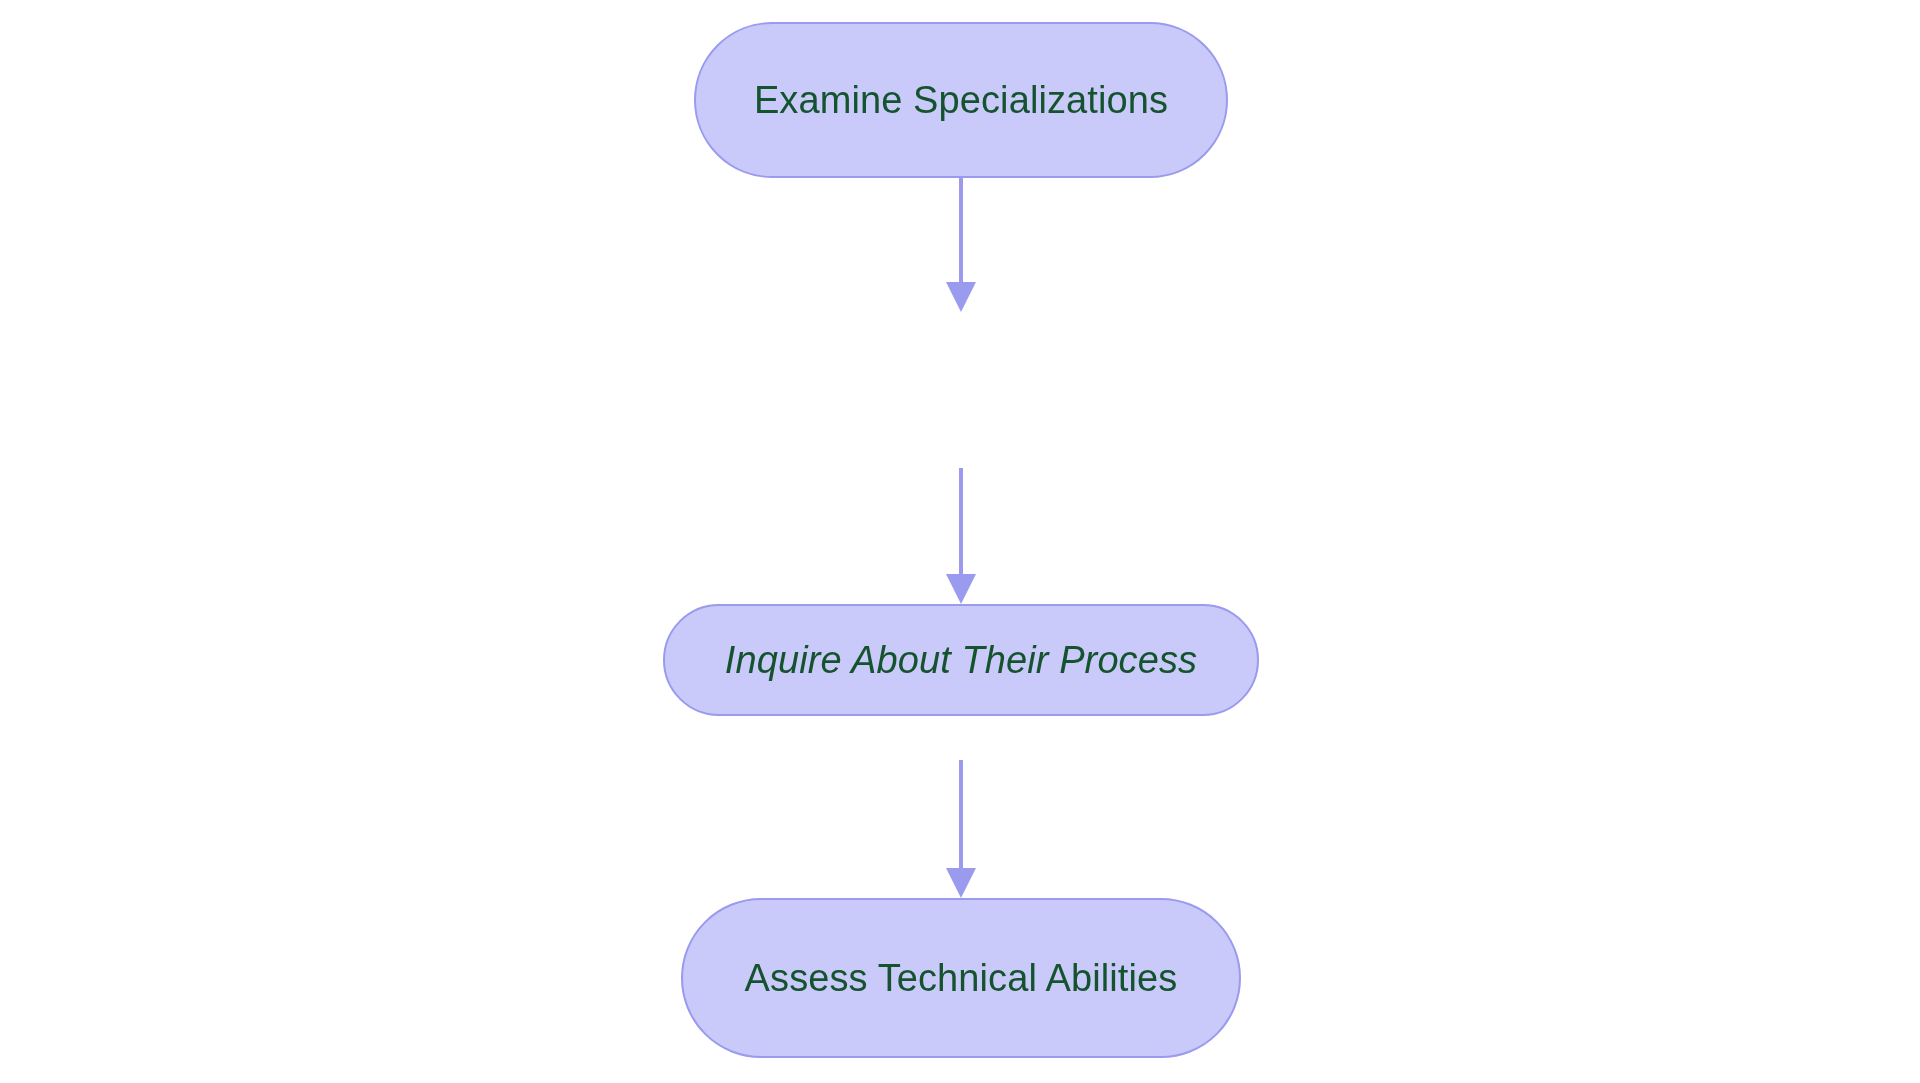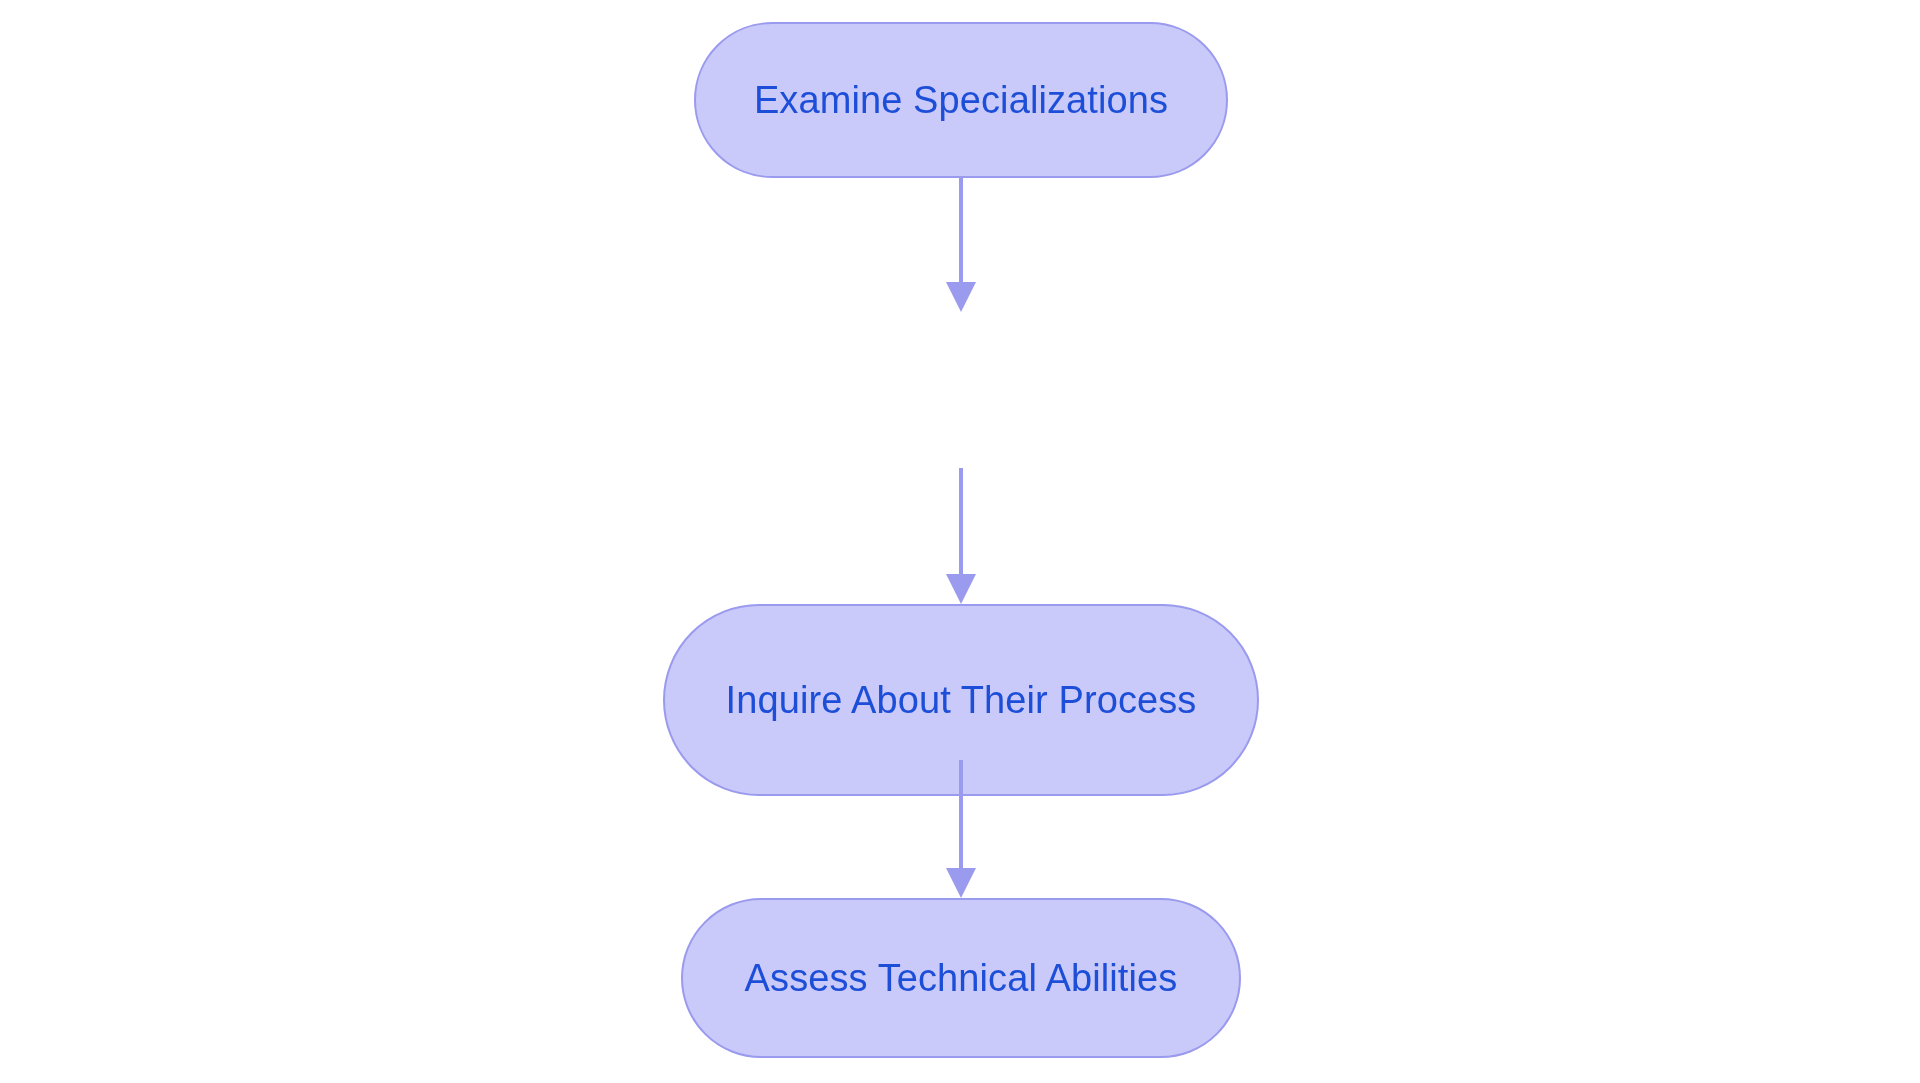--- a/index.html
+++ b/index.html
@@ -33,30 +33,30 @@
     color: #3333cc;
     font-size: 38px;
     font-weight: 400;
     letter-spacing: 0.1px;
     white-space: nowrap;
     line-height: 1;
     font-family: "Liberation Sans", sans-serif;
   }
 
   .node-label {
-    color: #1d4ed8;
+    color: #14532d;
     font-size: 38px;
     font-family: "Liberation Sans", sans-serif;
     white-space: nowrap;
   }
 
   
   #node-0 { left: 694px;  top: 22px;   width: 534px; height: 156px; }
   #node-1 { left: 724px;  top: 312px;  width: 476px; height: 156px; }
-  #node-2 { left: 663px;  top: 604px;  width: 596px; height: 192px; }
+  #node-2 { left: 663px;  top: 604px;  width: 596px; height: 112px; font-style: italic; }
   #node-3 { left: 681px;  top: 898px;  width: 560px; height: 160px; }
 
   
   .flow-connector {
     position: absolute;
     left: 959px;
     width: 4px;
   }
   .flow-connector .conn-line {
     position: absolute;

